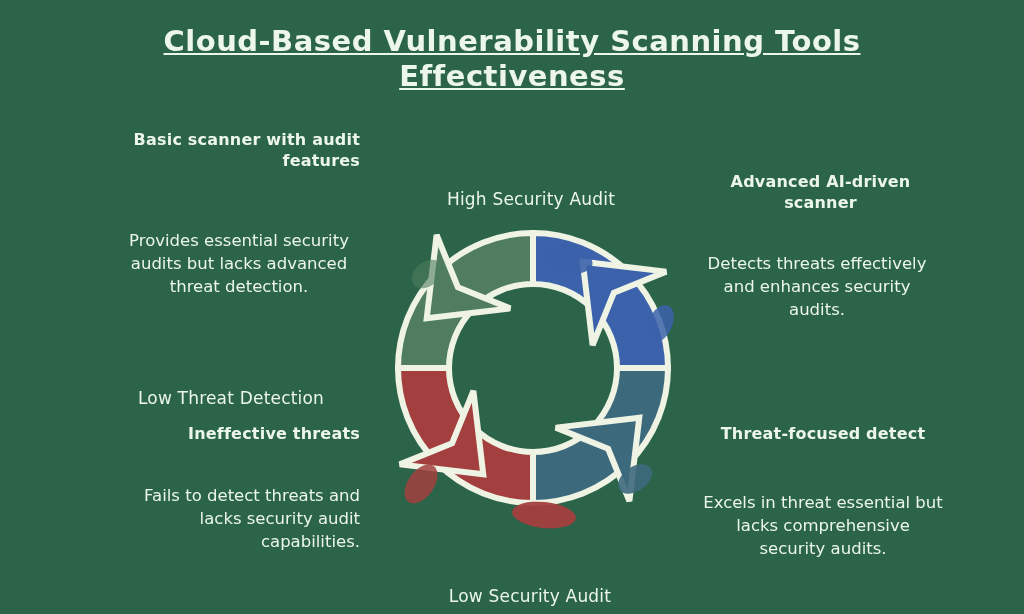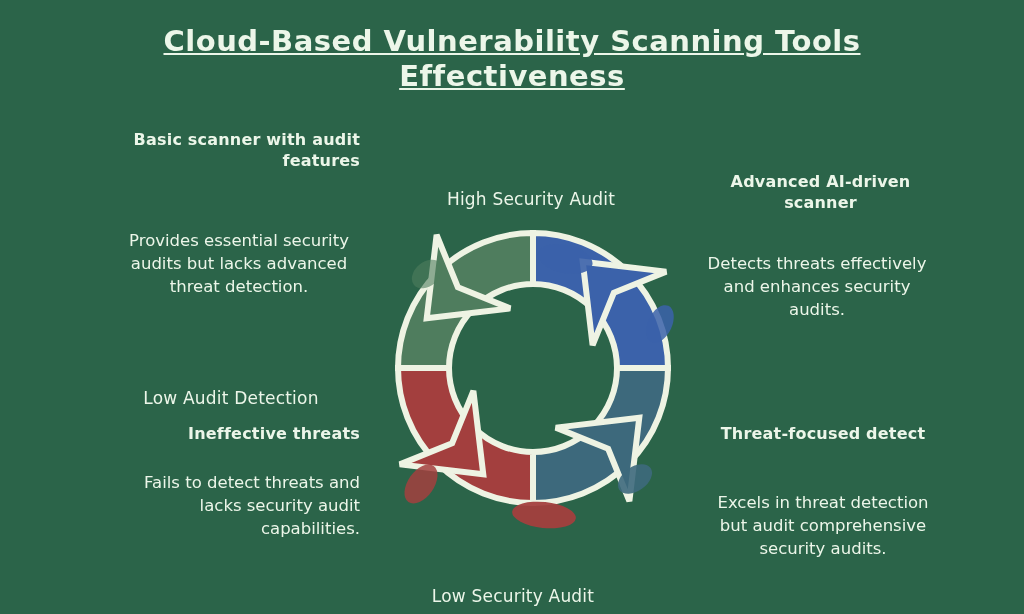--- a/index.html
+++ b/index.html
@@ -18,28 +18,28 @@
   .body-text { font-size:16.5px; line-height:1.38; }
   .axis-label { font-size:17px; text-align:center; letter-spacing:.2px;margin-top:32px; }
   .align-right { text-align:right; }
   .align-left  { text-align:center; }
 
   
   .tl-heading { left:100px; top:129px; width:260px; }
   .tl-body    { left:118px; top:230px; width:242px;text-align:center; }
   .label-left { left:100px; top:356px; width:262px; }
   .bl-heading { left:130px; top:423px; width:230px; }
-  .bl-body    { left:122px; top:472px; width:238px; }
+  .bl-body    { left:122px; top:485px; width:238px; }
   .tr-heading { left:703px; top:171px; width:235px; }
   .tr-body    { left:703px; top:253px; width:228px; }
   .label-right{ left:705px; top:356px; width:245px; }
   .br-heading { left:703px; top:423px; width:240px; }
   .br-body    { left:703px; top:492px; width:240px; }
   .label-top    { left:400px; top:157px; width:262px; }
-  .label-bottom { left:382px; top:554px; width:262px; }
+  .label-bottom { left:399px; top:554px; width:262px; }
 
   .cycle-svg { left:363px; top:198px; width:340px; height:340px; }
   .cycle-svg path.seg, .cycle-svg path.arrow {
     stroke:#eef3e3; stroke-width:6; stroke-linejoin:miter;
   }
 </style>
 </head>
 <body>
 
 <div class="canvas">
@@ -49,25 +49,25 @@
   <div class="abs heading align-right tl-heading">Basic scanner with audit features</div>
   <div class="abs body-text align-right tl-body">Provides essential security audits but lacks advanced threat detection.</div>
 
   <div class="abs heading align-left tr-heading">Advanced AI-driven scanner</div>
   <div class="abs body-text align-left tr-body">Detects threats effectively and enhances security audits.</div>
 
   <div class="abs heading align-right bl-heading">Ineffective threats</div>
   <div class="abs body-text align-right bl-body">Fails to detect threats and lacks security audit capabilities.</div>
 
   <div class="abs heading align-left br-heading">Threat-focused detect</div>
-  <div class="abs body-text align-left br-body">Excels in threat detection but audit comprehensive security audits.</div>
+  <div class="abs body-text align-left br-body">Excels in threat essential but lacks comprehensive security audits.</div>
 
   <div class="abs axis-label label-top">High Security Audit</div>
   <div class="abs axis-label label-bottom">Low Security Audit</div>
-  <div class="abs axis-label label-left">Low Audit Detection</div>
+  <div class="abs axis-label label-left">Low Threat Detection</div>
 
   <svg class="abs cycle-svg" viewBox="0 0 340 340">
 
     <path class="seg" d="M35 170 A135 135 0 0 1 170 35 L170 86 A84 84 0 0 0 86 170 Z" fill="#4f7d5e"></path>
     <path class="seg" d="M170 35 A135 135 0 0 1 305 170 L254 170 A84 84 0 0 0 170 86 Z" fill="#3b62aa"></path>
     <path class="seg" d="M305 170 A135 135 0 0 1 170 305 L170 254 A84 84 0 0 0 254 170 Z" fill="#3d697c"></path>
     <path class="seg" d="M170 305 A135 135 0 0 1 35 170 L86 170 A84 84 0 0 0 170 254 Z" fill="#a33f3e"></path>
 
     <path class="arrow" transform="translate(92,92) rotate(135)" d="M40 0 L-26 -52 L-4 0 L-26 52 Z" fill="#4f7d5e"></path>
     <path class="arrow" transform="translate(248,92) rotate(-135)" d="M40 0 L-26 -52 L-4 0 L-26 52 Z" fill="#3b62aa"></path>

